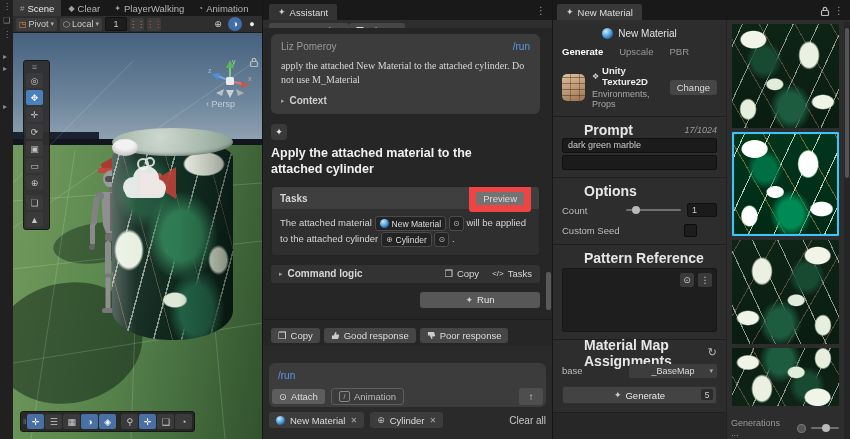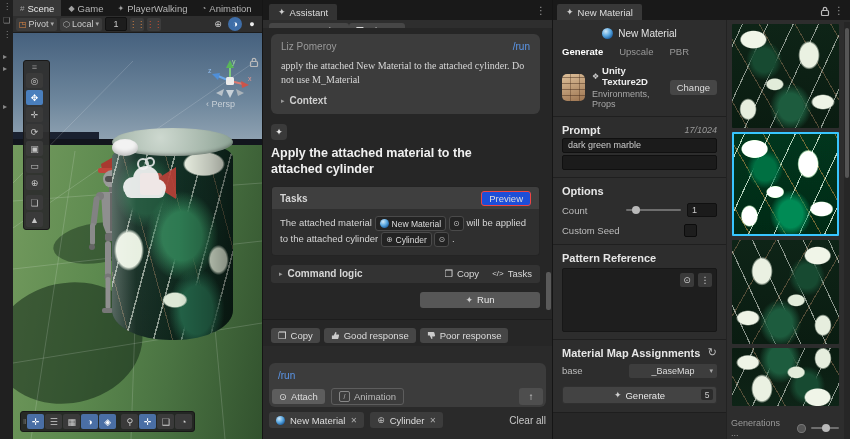--- a/index.html
+++ b/index.html
@@ -110,21 +110,21 @@
   .mcard{display:flex;align-items:center;gap:7px;margin-top:6px;}
   .texicon{width:27px;height:27px;border-radius:5px;background:
       repeating-linear-gradient(0deg,transparent 0 5px,rgba(60,35,20,.45) 5px 6px),
       repeating-linear-gradient(90deg,transparent 0 8px,rgba(60,35,20,.35) 8px 9px),
       linear-gradient(160deg,#dec09a,#9c7450);}
   .mname{font-weight:bold;color:#eee;font-size:9.5px;display:flex;align-items:center;gap:3px;}
   .mtags{color:#a8a8a8;font-size:9px;margin-top:2px;}
   .change{margin-left:auto;}
   .hr{margin:7px -9px 0;border-top:1px solid #1f1f1f;}
   .lblrow{display:flex;align-items:center;margin-top:6px;height:13px;}
-  .lbl{font-weight:bold;color:#e6e6e6;font-size:11px;}
+  .lbl{font-weight:bold;color:#e6e6e6;font-size:14px;margin-left:22px;}
   .cnt{margin-left:auto;color:#9a9a9a;font-size:9px;font-style:italic;}
   .field{height:13px;background:#1b1b1b;border:1px solid #101010;border-radius:2px;margin-top:2px;padding:0 5px;color:#ccc;font-size:9px;line-height:13px;}
   .optrow{display:flex;align-items:center;margin-top:6px;height:14px;color:#bdbdbd;font-size:9.5px;}
   .optlbl{width:64px;}
   .slider{position:relative;flex:1;height:2px;background:#6e6e6e;border-radius:1px;margin-right:6px;}
   .sthumb{position:absolute;top:-3px;width:8px;height:8px;border-radius:50%;background:#b9b9b9;}
   .cval{width:24px;height:12px;background:#1b1b1b;border:1px solid #101010;border-radius:2px;color:#ccc;font-size:9px;text-align:left;padding-left:4px;line-height:12px;}
   .cbox{width:11px;height:11px;background:#1d1d1d;border:1px solid #0c0c0c;border-radius:2px;margin-left:64px;}
   .patbox{position:relative;margin-top:4px;height:62px;background:#1e1e1e;border:1px solid #171717;border-radius:2px;}
   .pb{position:absolute;top:4px;width:14px;height:14px;background:#3a3a3a;border-radius:2px;color:#ccc;display:flex;align-items:center;justify-content:center;font-size:9px;}
@@ -178,21 +178,21 @@
     <span style="top:102px">▸</span>
   </div>
 
   <div class="abs scene-tabs">
     <div class="ptab active">
       <span class="ticon">#</span>
       <span>Scene</span>
     </div>
     <div class="ptab">
       <span class="ticon">◆</span>
-      <span>Game</span>
+      <span>Clear</span>
     </div>
     <div class="ptab">
       <span class="ticon">✦</span>
       <span>PlayerWalking</span>
     </div>
     <div class="ptab">
       <span class="ticon">◔</span>
       <span>Animation</span>
     </div>
     <div class="grow"></div>
@@ -420,21 +420,21 @@
 
       <div class="ai-ic">
           <span>✦</span>
         </div>
       <div class="rheading">Apply the attached material to the attached cylinder</div>
 
       <div class="tasks">
         <div class="tasks-h">
           <span class="bold">Tasks</span>
           <span class="grow"></span>
-          <span class="btn" style="background:#1d4ed8;border:1px solid #ef4444;height:13px">Preview</span>
+          <span class="btn" style="background:#737373;border:7px solid #ef4444;height:13px">Preview</span>
         </div>
         <div class="tasks-b">
           <span>The attached material</span>
           <span class="ichip">
               <span class="sphere"></span>
               <span>New Material</span>
             </span>
           <span class="ping">⊙</span>
           <span>will be applied to the attached cylinder</span>
           <span class="ichip">

